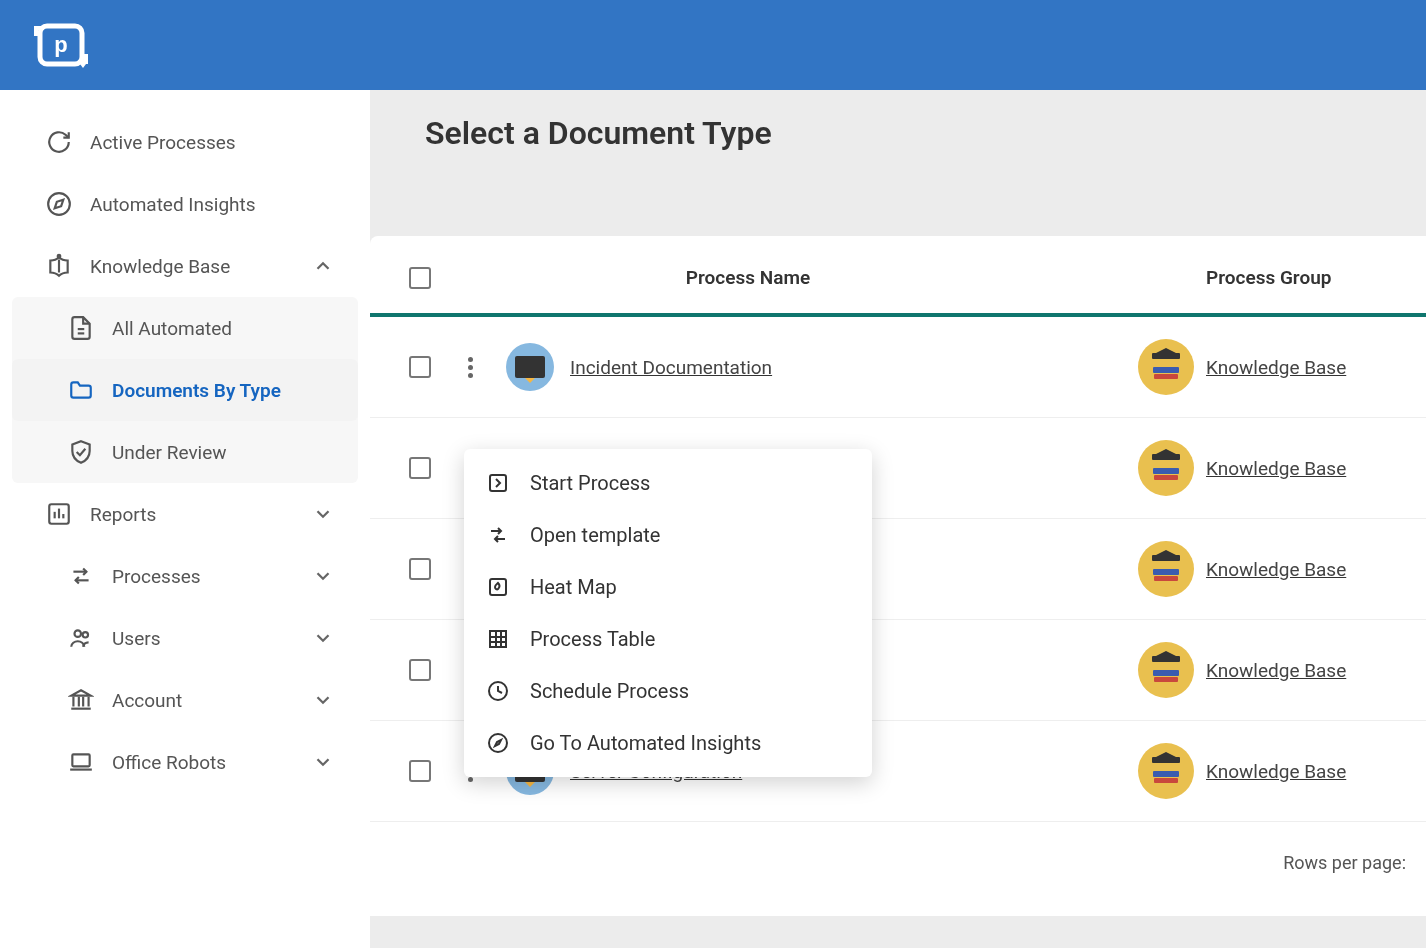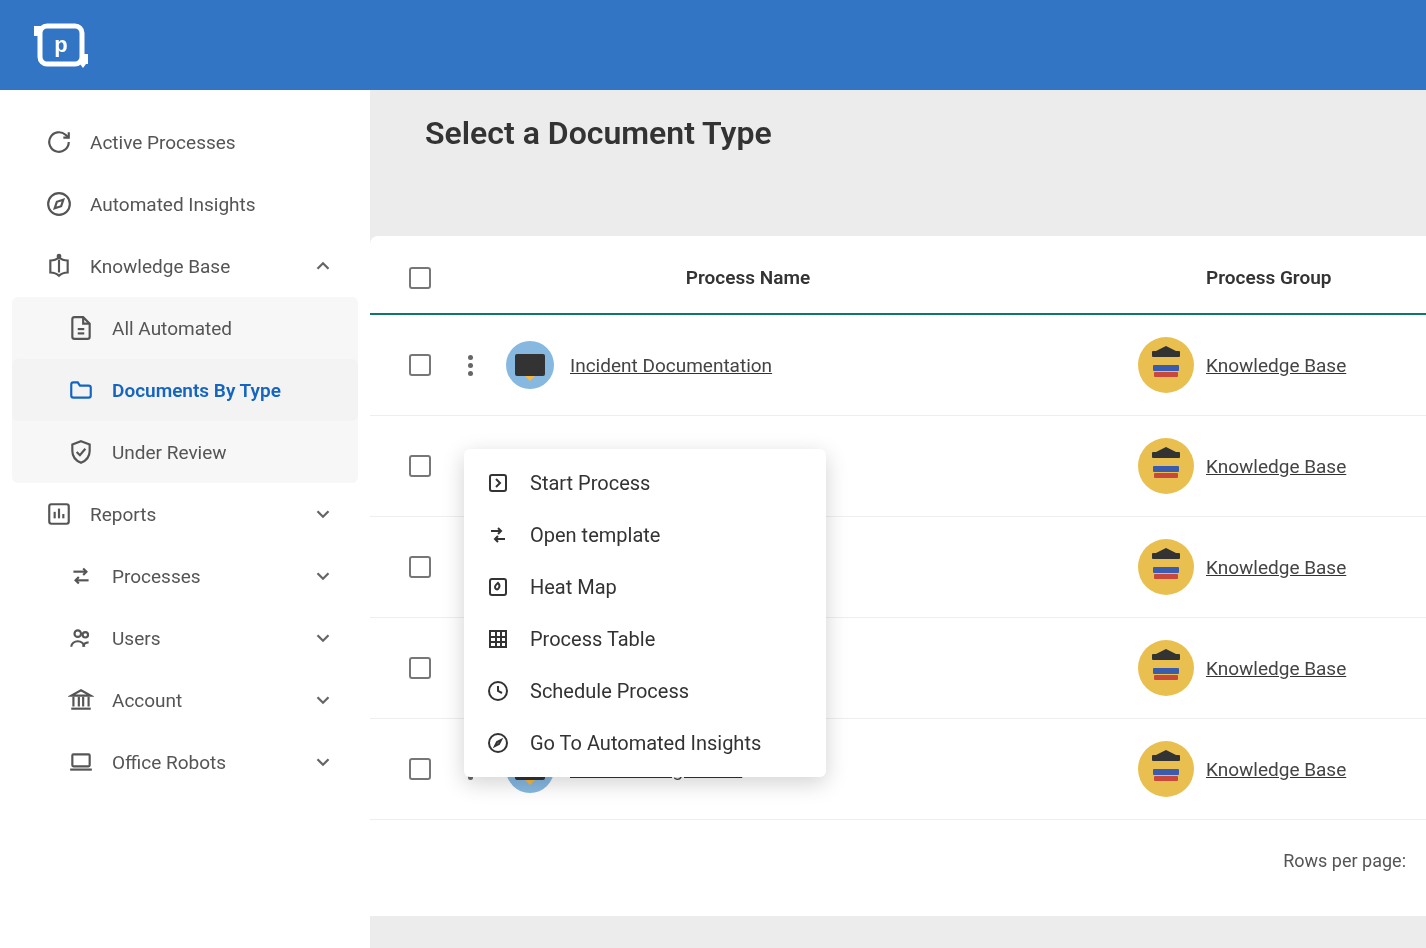--- a/index.html
+++ b/index.html
@@ -89,21 +89,21 @@
   background: #f7f7f7;
   margin: 0 12px;
   border-radius: 6px;
 }
 .nav-sub-group .nav-item { margin: 0; }
 
 .table-header {
   display: flex;
   align-items: center;
   padding: 30px 20px 24px 20px;
-  border-bottom: 2px solid #0f766e;
+  border-bottom: 4px solid #0f766e;
   margin-top: 60px;
 }
 .table-row {
   display: flex;
   align-items: center;
   padding: 22px 20px;
   border-bottom: 1px solid #eee;
   text-decoration: underline;
 }
 .col-check { width: 60px; display:flex; align-items:center; justify-content:center;}
@@ -162,21 +162,21 @@
   content:""; position:absolute; top:-5px; left:50%; transform:translateX(-50%);
   width:0;height:0;border-left:14px solid transparent; border-right:14px solid transparent; border-bottom:7px solid #333;
 }
 .avatar-group .book1 { width:26px; height:6px; background:#3a5caf; position:absolute; top:28px; border-radius:1px;}
 .avatar-group .book2 { width:24px; height:5px; background:#c9483c; position:absolute; top:35px; border-radius:1px;}
 
 .context-menu {
   position: absolute;
   top: 213px;
   left: 94px;
-  width: 362px;
+  width: 408px;
   background: #fff;
   border-radius: 6px;
   box-shadow: 0 6px 22px rgba(0,0,0,0.18);
   padding: 8px 0;
   z-index: 10;
 }
 .menu-item {
   display: flex;
   align-items: center;
   padding: 14px 22px;

